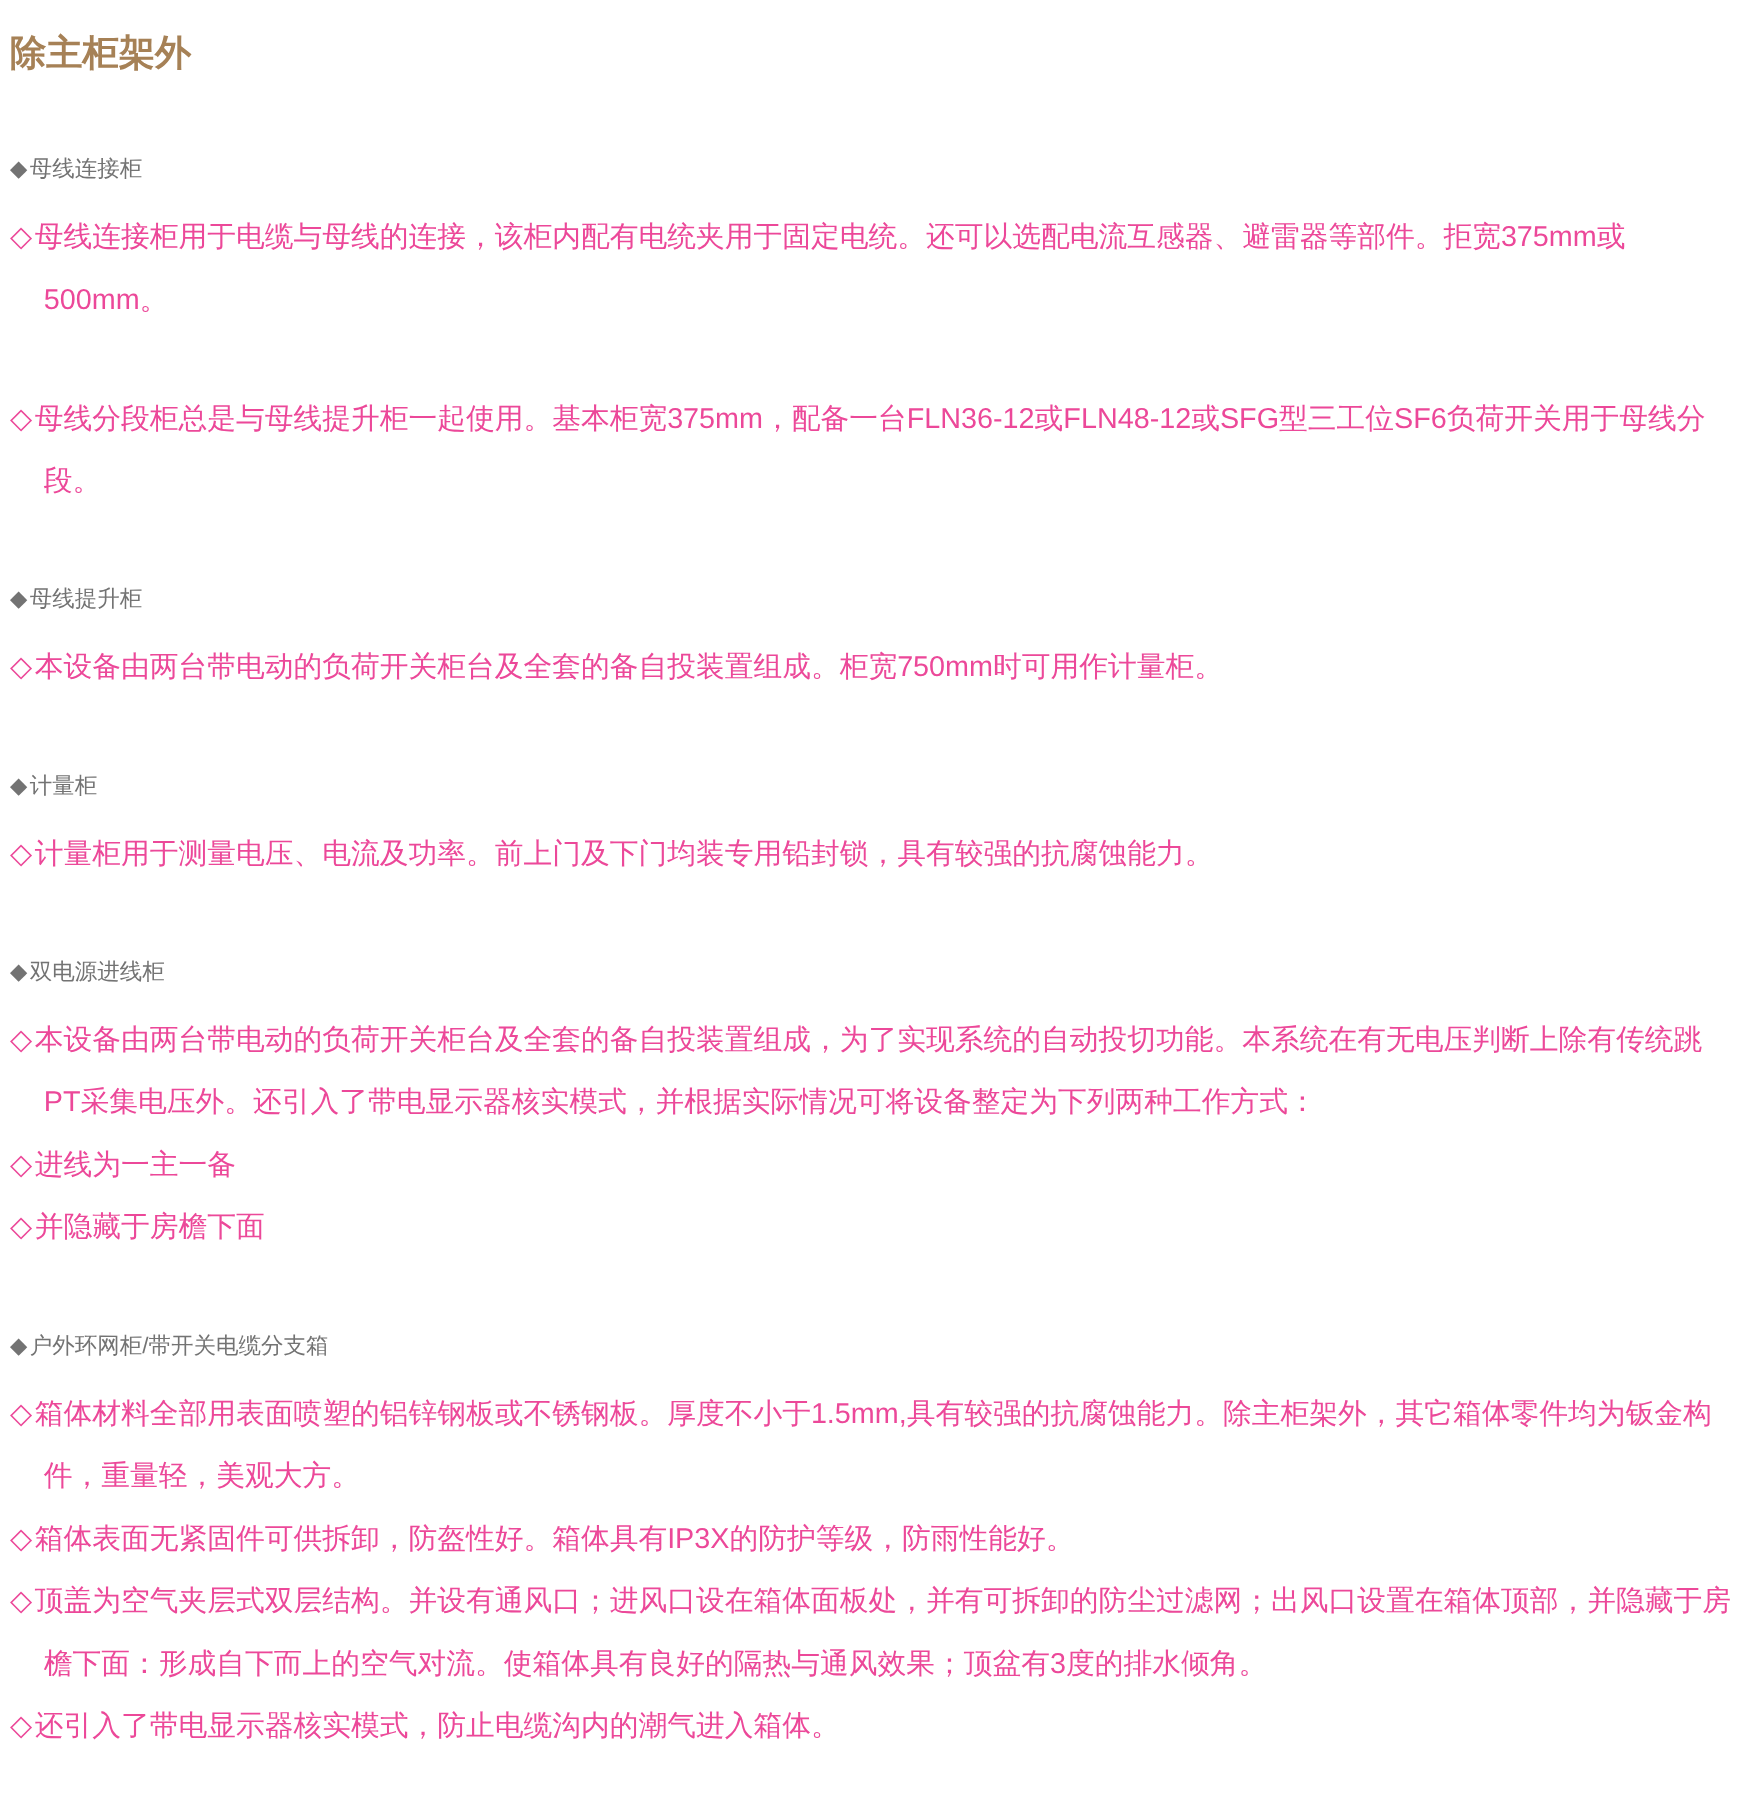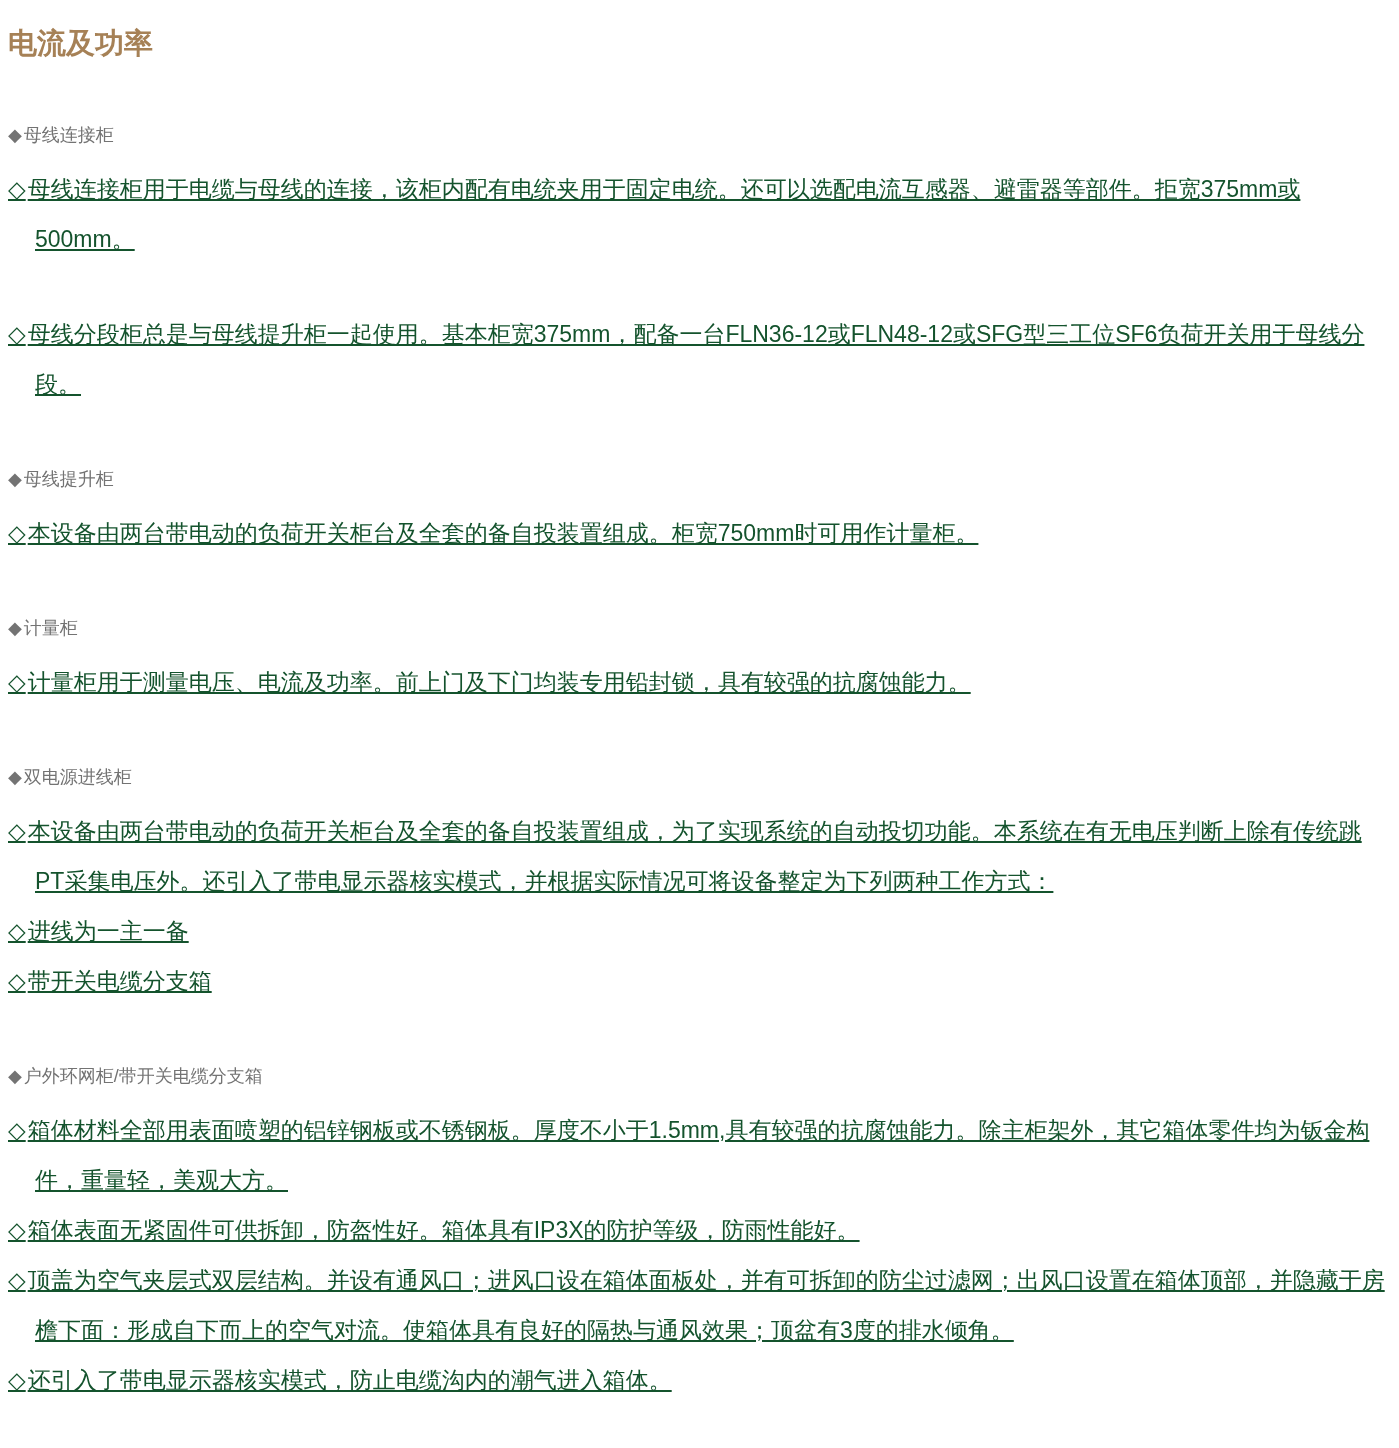--- a/index.html
+++ b/index.html
@@ -38,35 +38,34 @@
   .heading .marker {
     margin-right: 2px;
   }
   .items {
     margin-top: 4px;
   }
   .item {
     margin: 0;
     font-size: 23px;
     line-height: 50px;
-    color: #14532d;
+    color: #ec4899;
     padding-left: 27px;
     text-indent: -27px;
     text-align: left;
-    text-decoration: underline;
   }
   .item .marker {
     margin-right: 2px;
   }
 </style>
 </head>
 <body>
 
 <div class="page">
-  <h1 class="page-title">电流及功率</h1>
+  <h1 class="page-title">除主柜架外</h1>
 
   <main>
   <section class="section">
     <h2 class="heading"><span class="marker">◆</span><span class="heading-text">母线连接柜</span></h2>
     <div class="items">
   <p class="item"><span class="marker">◇</span><span class="item-text">母线连接柜用于电缆与母线的连接，该柜内配有电统夹用于固定电统。还可以选配电流互感器、避雷器等部件。拒宽375mm或500mm。</span></p>
 </div>
   </section>
 
   <section class="section">
@@ -89,21 +88,21 @@
 </div>
   </section>
 
   <section class="section">
     <h2 class="heading"><span class="marker">◆</span><span class="heading-text">双电源进线柜</span></h2>
     <div class="items">
   <p class="item"><span class="marker">◇</span><span class="item-text">本设备由两台带电动的负荷开关柜台及全套的备自投装置组成，为了实现系统的自动投切功能。本系统在有无电压判断上除有传统跳PT采集电压外。还引入了带电显示器核实模式，并根据实际情况可将设备整定为下列两种工作方式：</span></p>
 
   <p class="item"><span class="marker">◇</span><span class="item-text">进线为一主一备</span></p>
 
-  <p class="item"><span class="marker">◇</span><span class="item-text">带开关电缆分支箱</span></p>
+  <p class="item"><span class="marker">◇</span><span class="item-text">并隐藏于房檐下面</span></p>
 </div>
   </section>
 
   <section class="section">
     <h2 class="heading"><span class="marker">◆</span><span class="heading-text">户外环网柜/带开关电缆分支箱</span></h2>
     <div class="items">
   <p class="item"><span class="marker">◇</span><span class="item-text">箱体材料全部用表面喷塑的铝锌钢板或不锈钢板。厚度不小于1.5mm,具有较强的抗腐蚀能力。除主柜架外，其它箱体零件均为钣金构件，重量轻，美观大方。</span></p>
 
   <p class="item"><span class="marker">◇</span><span class="item-text">箱体表面无紧固件可供拆卸，防盔性好。箱体具有IP3X的防护等级，防雨性能好。</span></p>
 

